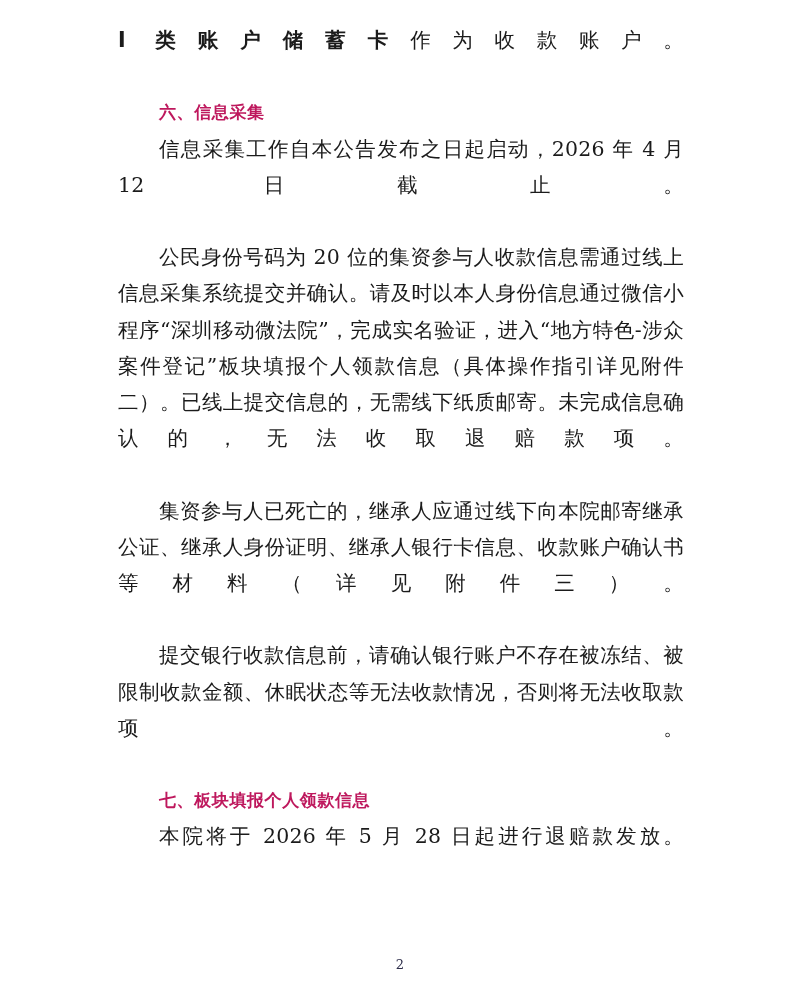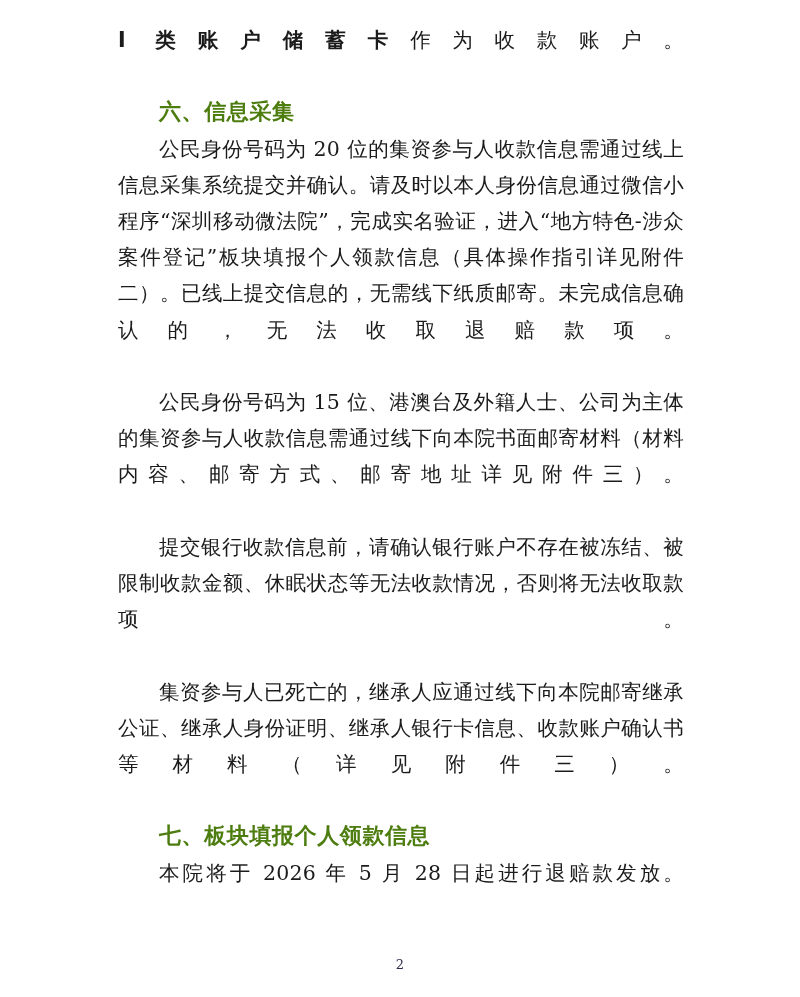--- a/index.html
+++ b/index.html
@@ -41,27 +41,27 @@
   }
   .para.indent {
     text-indent: 41px;
   }
   .para.noindent {
     text-indent: 0;
   }
   
   .heading {
     margin: 0;
-    font-size: 22px;
+    font-size: 17px;
     line-height: 36.2px;
     font-family: "DejaVu Sans", "Liberation Sans", sans-serif;
     font-weight: bold;
     text-indent: 41px;
     letter-spacing: 0.6px;
-    color: #4d7c0f;
+    color: #be185d;
     text-align: left;
   }
   .bold-run {
     font-family: "DejaVu Sans", "Liberation Sans", sans-serif;
     font-weight: bold;
     letter-spacing: 0.5px;
   }
   
   .para::after {
     content: "";
@@ -83,28 +83,28 @@
 <body>
 
 <div class="page">
 
   <div class="body-col">
 
     <p class="para noindent"><span class="bold-run">I 类账户储蓄卡</span><span>作为收款账户。</span></p>
 
     <p class="heading">六、信息采集</p>
 
+    <p class="para indent">信息采集工作自本公告发布之日起启动，2026 年 4 月 12 日截止。</p>
 
     <p class="para indent">公民身份号码为 20 位的集资参与人收款信息需通过线上信息采集系统提交并确认。请及时以本人身份信息通过微信小程序“深圳移动微法院”，完成实名验证，进入“地方特色-涉众案件登记”板块填报个人领款信息（具体操作指引详见附件二）。已线上提交信息的，无需线下纸质邮寄。未完成信息确认的，无法收取退赔款项。</p>
 
-    <p class="para indent">公民身份号码为 15 位、港澳台及外籍人士、公司为主体的集资参与人收款信息需通过线下向本院书面邮寄材料（材料内容、邮寄方式、邮寄地址详见附件三）。</p>
+
+    <p class="para indent">集资参与人已死亡的，继承人应通过线下向本院邮寄继承公证、继承人身份证明、继承人银行卡信息、收款账户确认书等材料（详见附件三）。</p>
 
     <p class="para indent">提交银行收款信息前，请确认银行账户不存在被冻结、被限制收款金额、休眠状态等无法收款情况，否则将无法收取款项。</p>
-
-    <p class="para indent">集资参与人已死亡的，继承人应通过线下向本院邮寄继承公证、继承人身份证明、继承人银行卡信息、收款账户确认书等材料（详见附件三）。</p>
 
     <p class="heading">七、板块填报个人领款信息</p>
 
     <p class="para indent">本院将于 2026 年 5 月 28 日起进行退赔款发放。</p>
 
   </div>
 
   <div class="page-number">2</div>
 
 </div>

